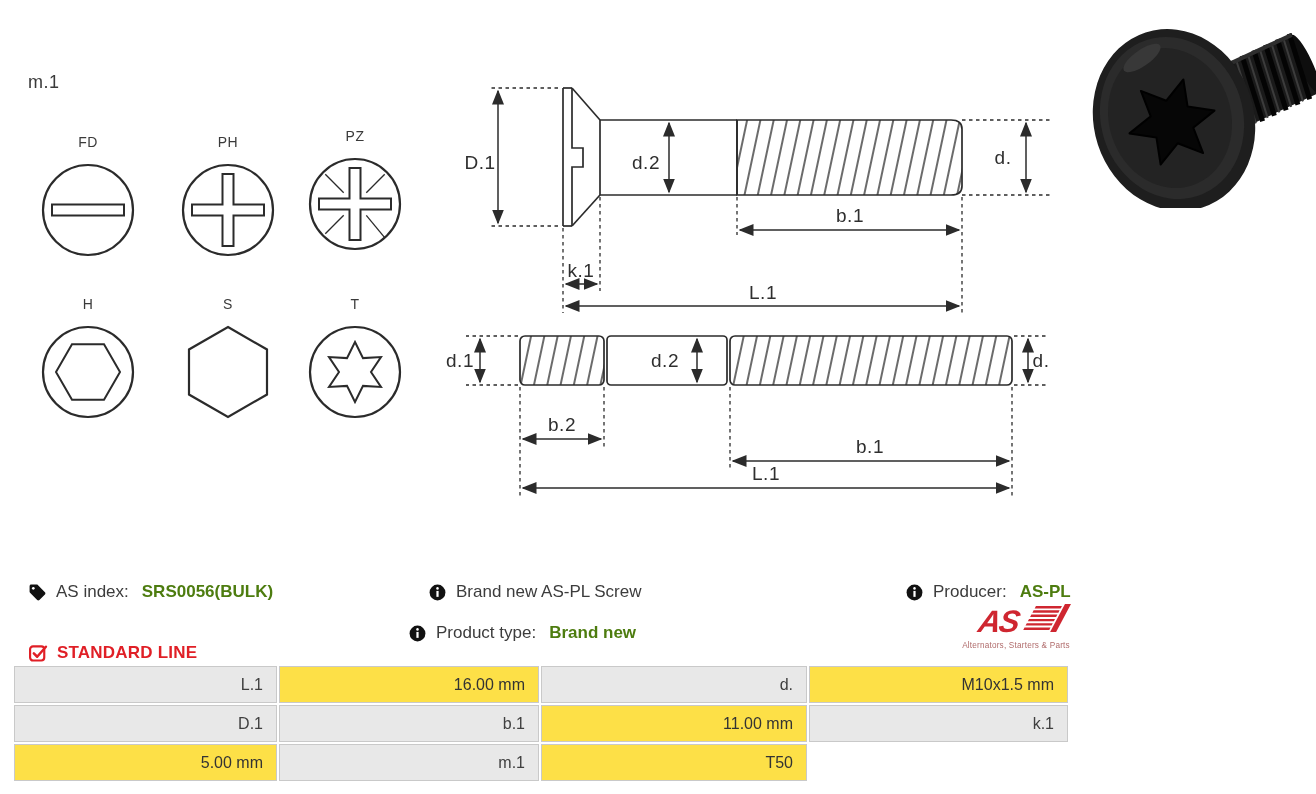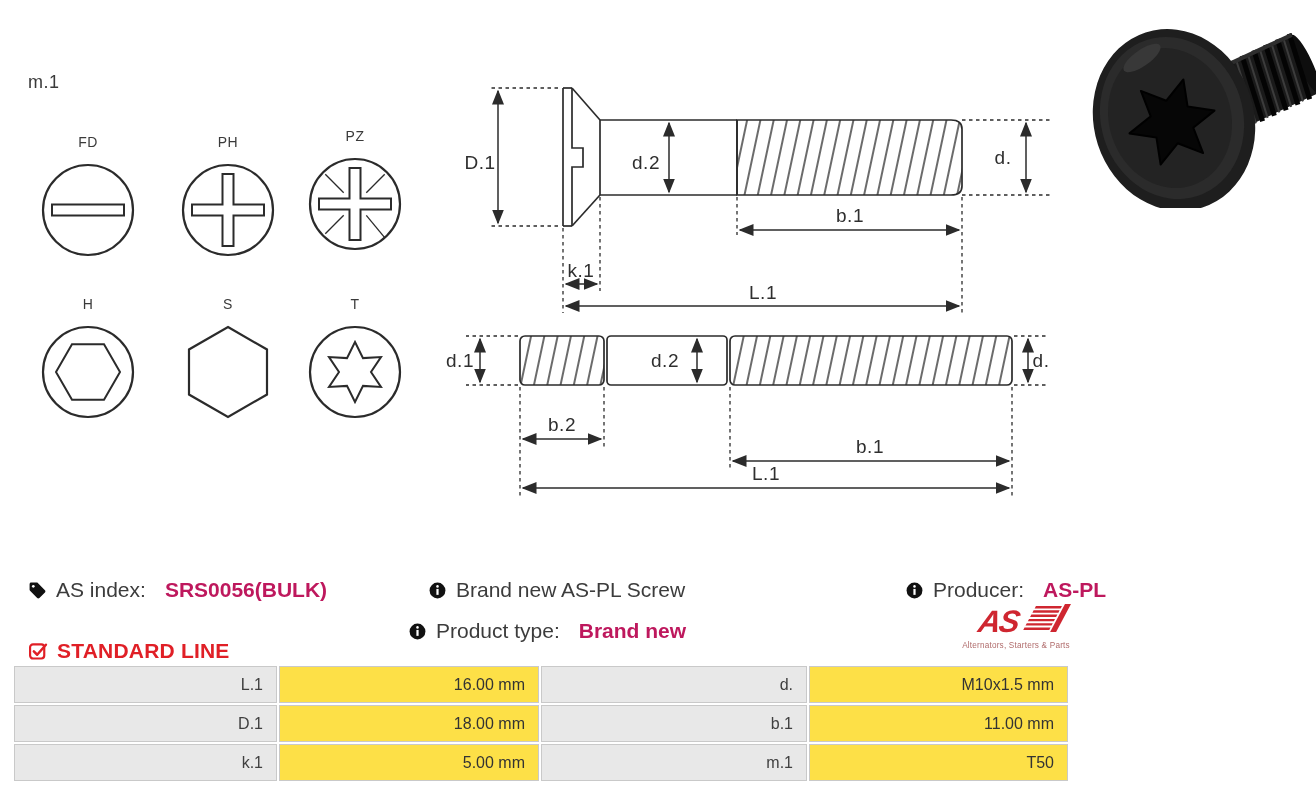--- a/index.html
+++ b/index.html
@@ -18,22 +18,22 @@
   .drive-label { font-size:14px; color:#3a3a3a; letter-spacing:.5px; height:24px; }
   .drive-cell svg { display:block; margin:4px auto 0; }
 
   
   .dim-text text {
     font-size:19px; fill:#2f2f2f; text-anchor:middle; letter-spacing:.5px;
     font-family:"Liberation Sans","DejaVu Sans",sans-serif;
   }
 
   
-  .info-row { display:flex; align-items:center; gap:9px; font-size:21px; color:#3c3c3c; height:24px; white-space:nowrap; }
-  .info-row b { color:#be185d; margin-left:10px; }
+  .info-row { display:flex; align-items:flex-end; gap:9px; font-size:17px; color:#3c3c3c; height:24px; white-space:nowrap; }
+  .info-row b { color:#4d7c0f; margin-left:4px; }
   .info-row .red { color:#e01f26; font-weight:bold; letter-spacing:.2px; }
   .info-row svg { flex:0 0 auto; }
 
   
   .as-logo { width:112px; text-align:center; }
   .as-logo .tagline { font-size:8.2px; color:#b06b6b; letter-spacing:.2px; margin-top:-1px; white-space:nowrap; }
 
   
   .spec-table {
     left:14px; top:666px; width:1054px;
@@ -302,21 +302,20 @@
   <div class="tagline">Alternators, Starters &amp; Parts</div>
 </div>
 
 <div class="abs spec-table">
   <div class="cell lbl">L.1</div>
   <div class="cell val">16.00 mm</div>
   <div class="cell lbl">d.</div>
   <div class="cell val">M10x1.5 mm</div>
 
   <div class="cell lbl">D.1</div>
-  <div class="cell val">18.00 mm</div>
   <div class="cell lbl">b.1</div>
   <div class="cell val">11.00 mm</div>
 
   <div class="cell lbl">k.1</div>
   <div class="cell val">5.00 mm</div>
   <div class="cell lbl">m.1</div>
   <div class="cell val">T50</div>
 </div>
 
 </body></html>

